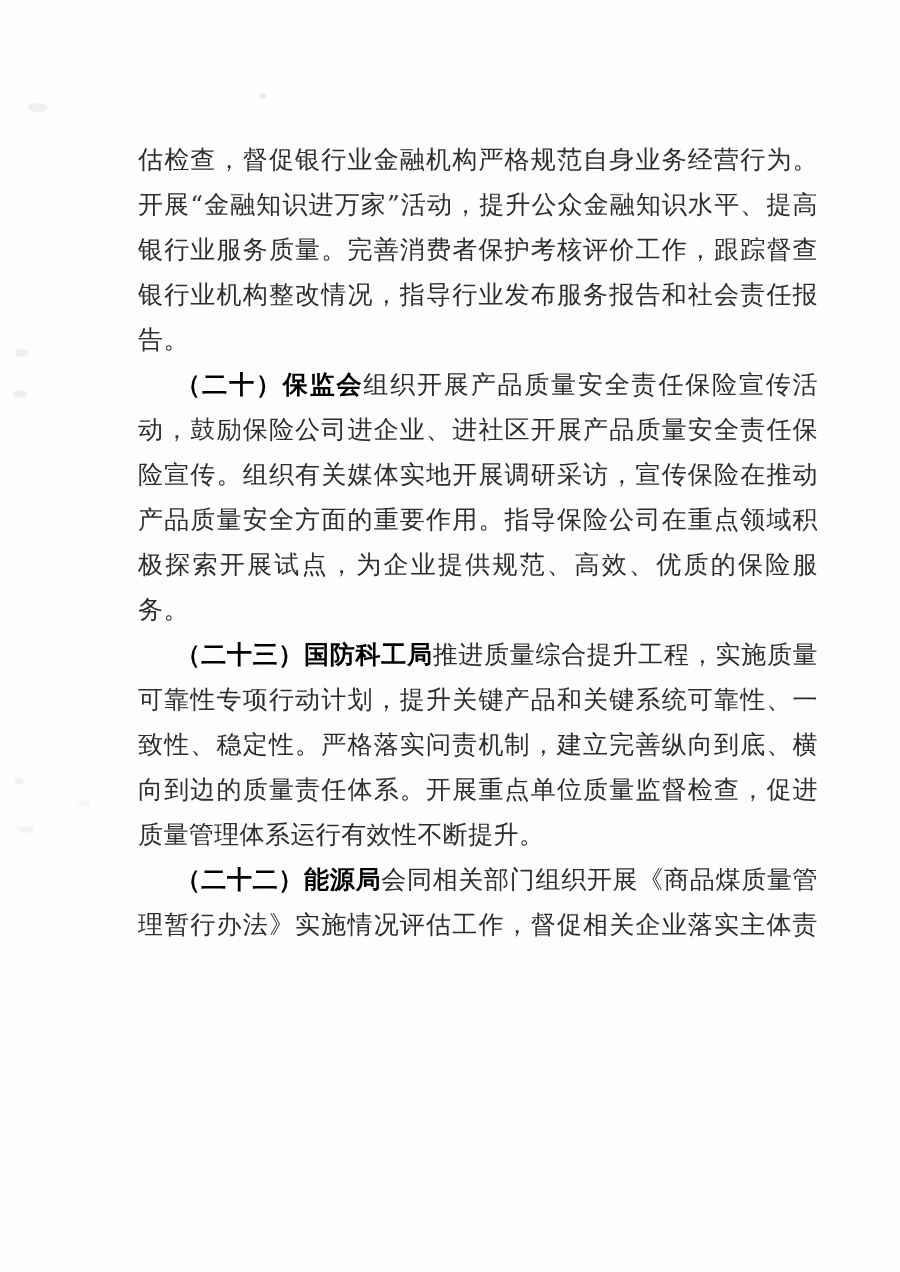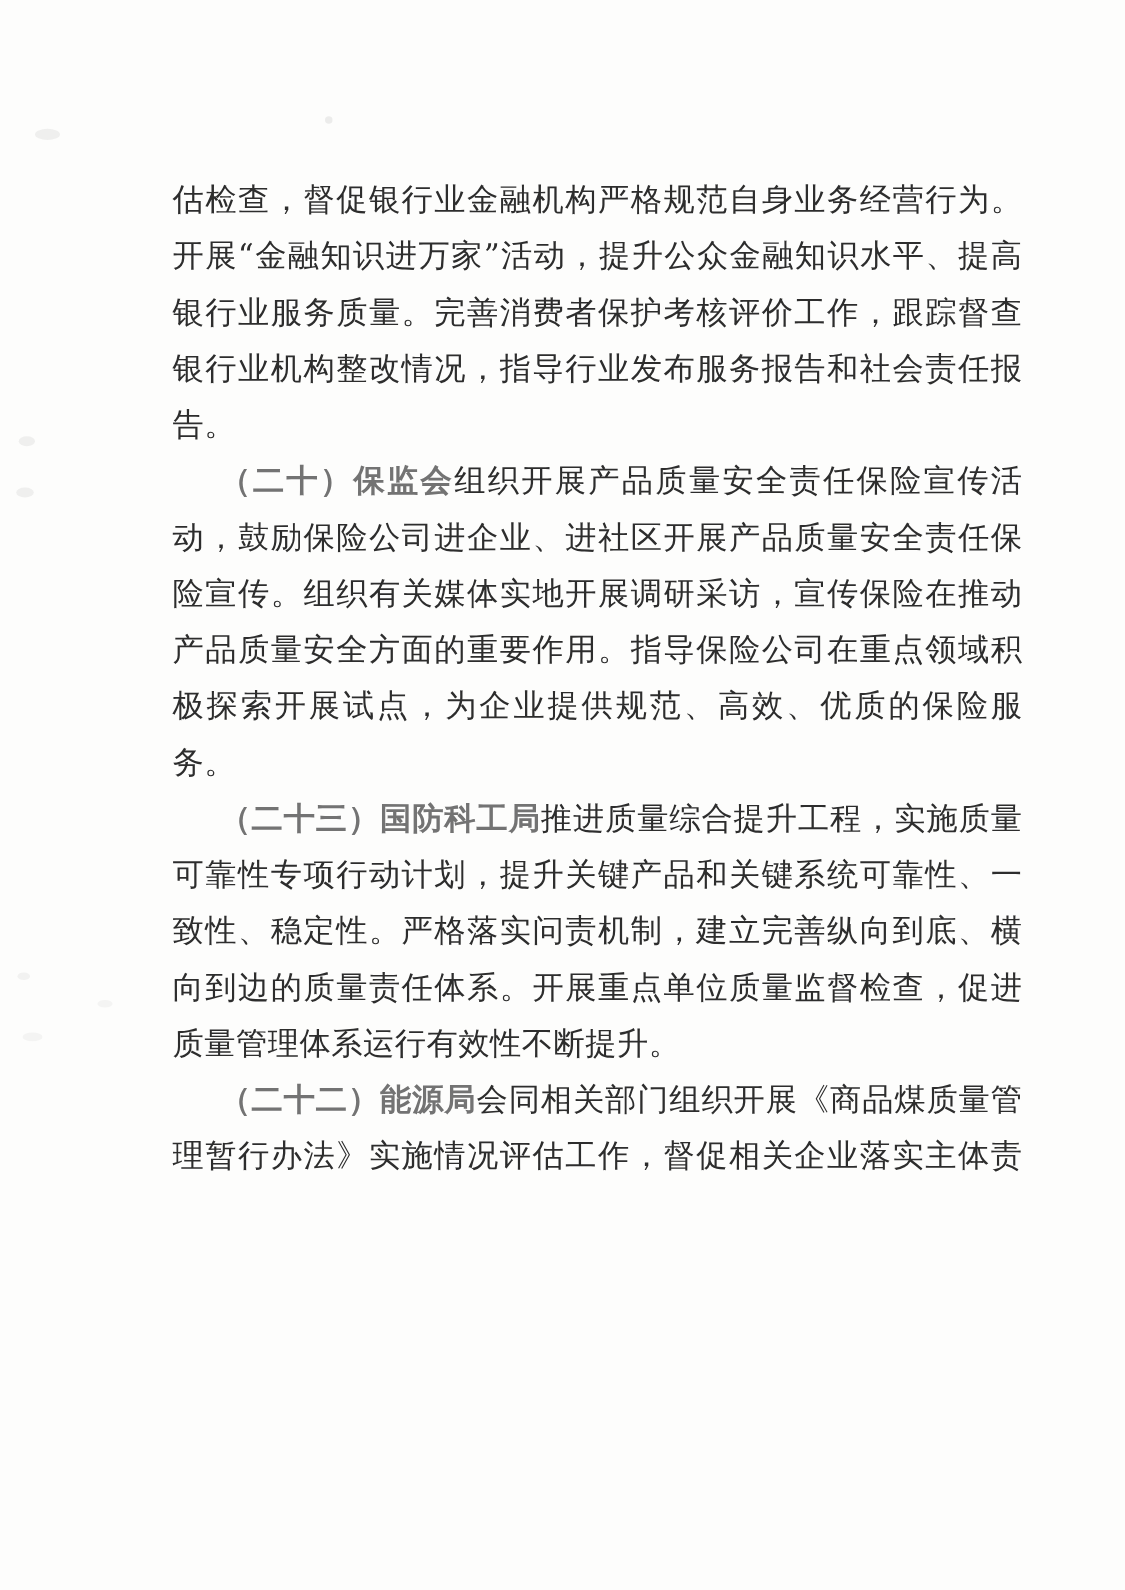--- a/index.html
+++ b/index.html
@@ -19,21 +19,21 @@
     left: 138px; top: 137px;
     width: 680px;
     font-size: 25px;
     line-height: 45px;
     text-align: justify;
     text-justify: inter-ideograph;
     letter-spacing: 0.4px;
   }
   .content p { margin: 0; padding: 0; }
   .content p.indent { text-indent: 1.5em; }
-  .content .lead { font-weight: 700; color: #737373; }
+  .content .lead { font-weight: 700; color: #000000; }
   .footer {
     position: absolute;
     left: 718px; top: 1140px;
     width: 100px;
     font-size: 23px;
     color: #383838;
     letter-spacing: 3px;
     white-space: nowrap;
     margin-top: 28px;
   }

